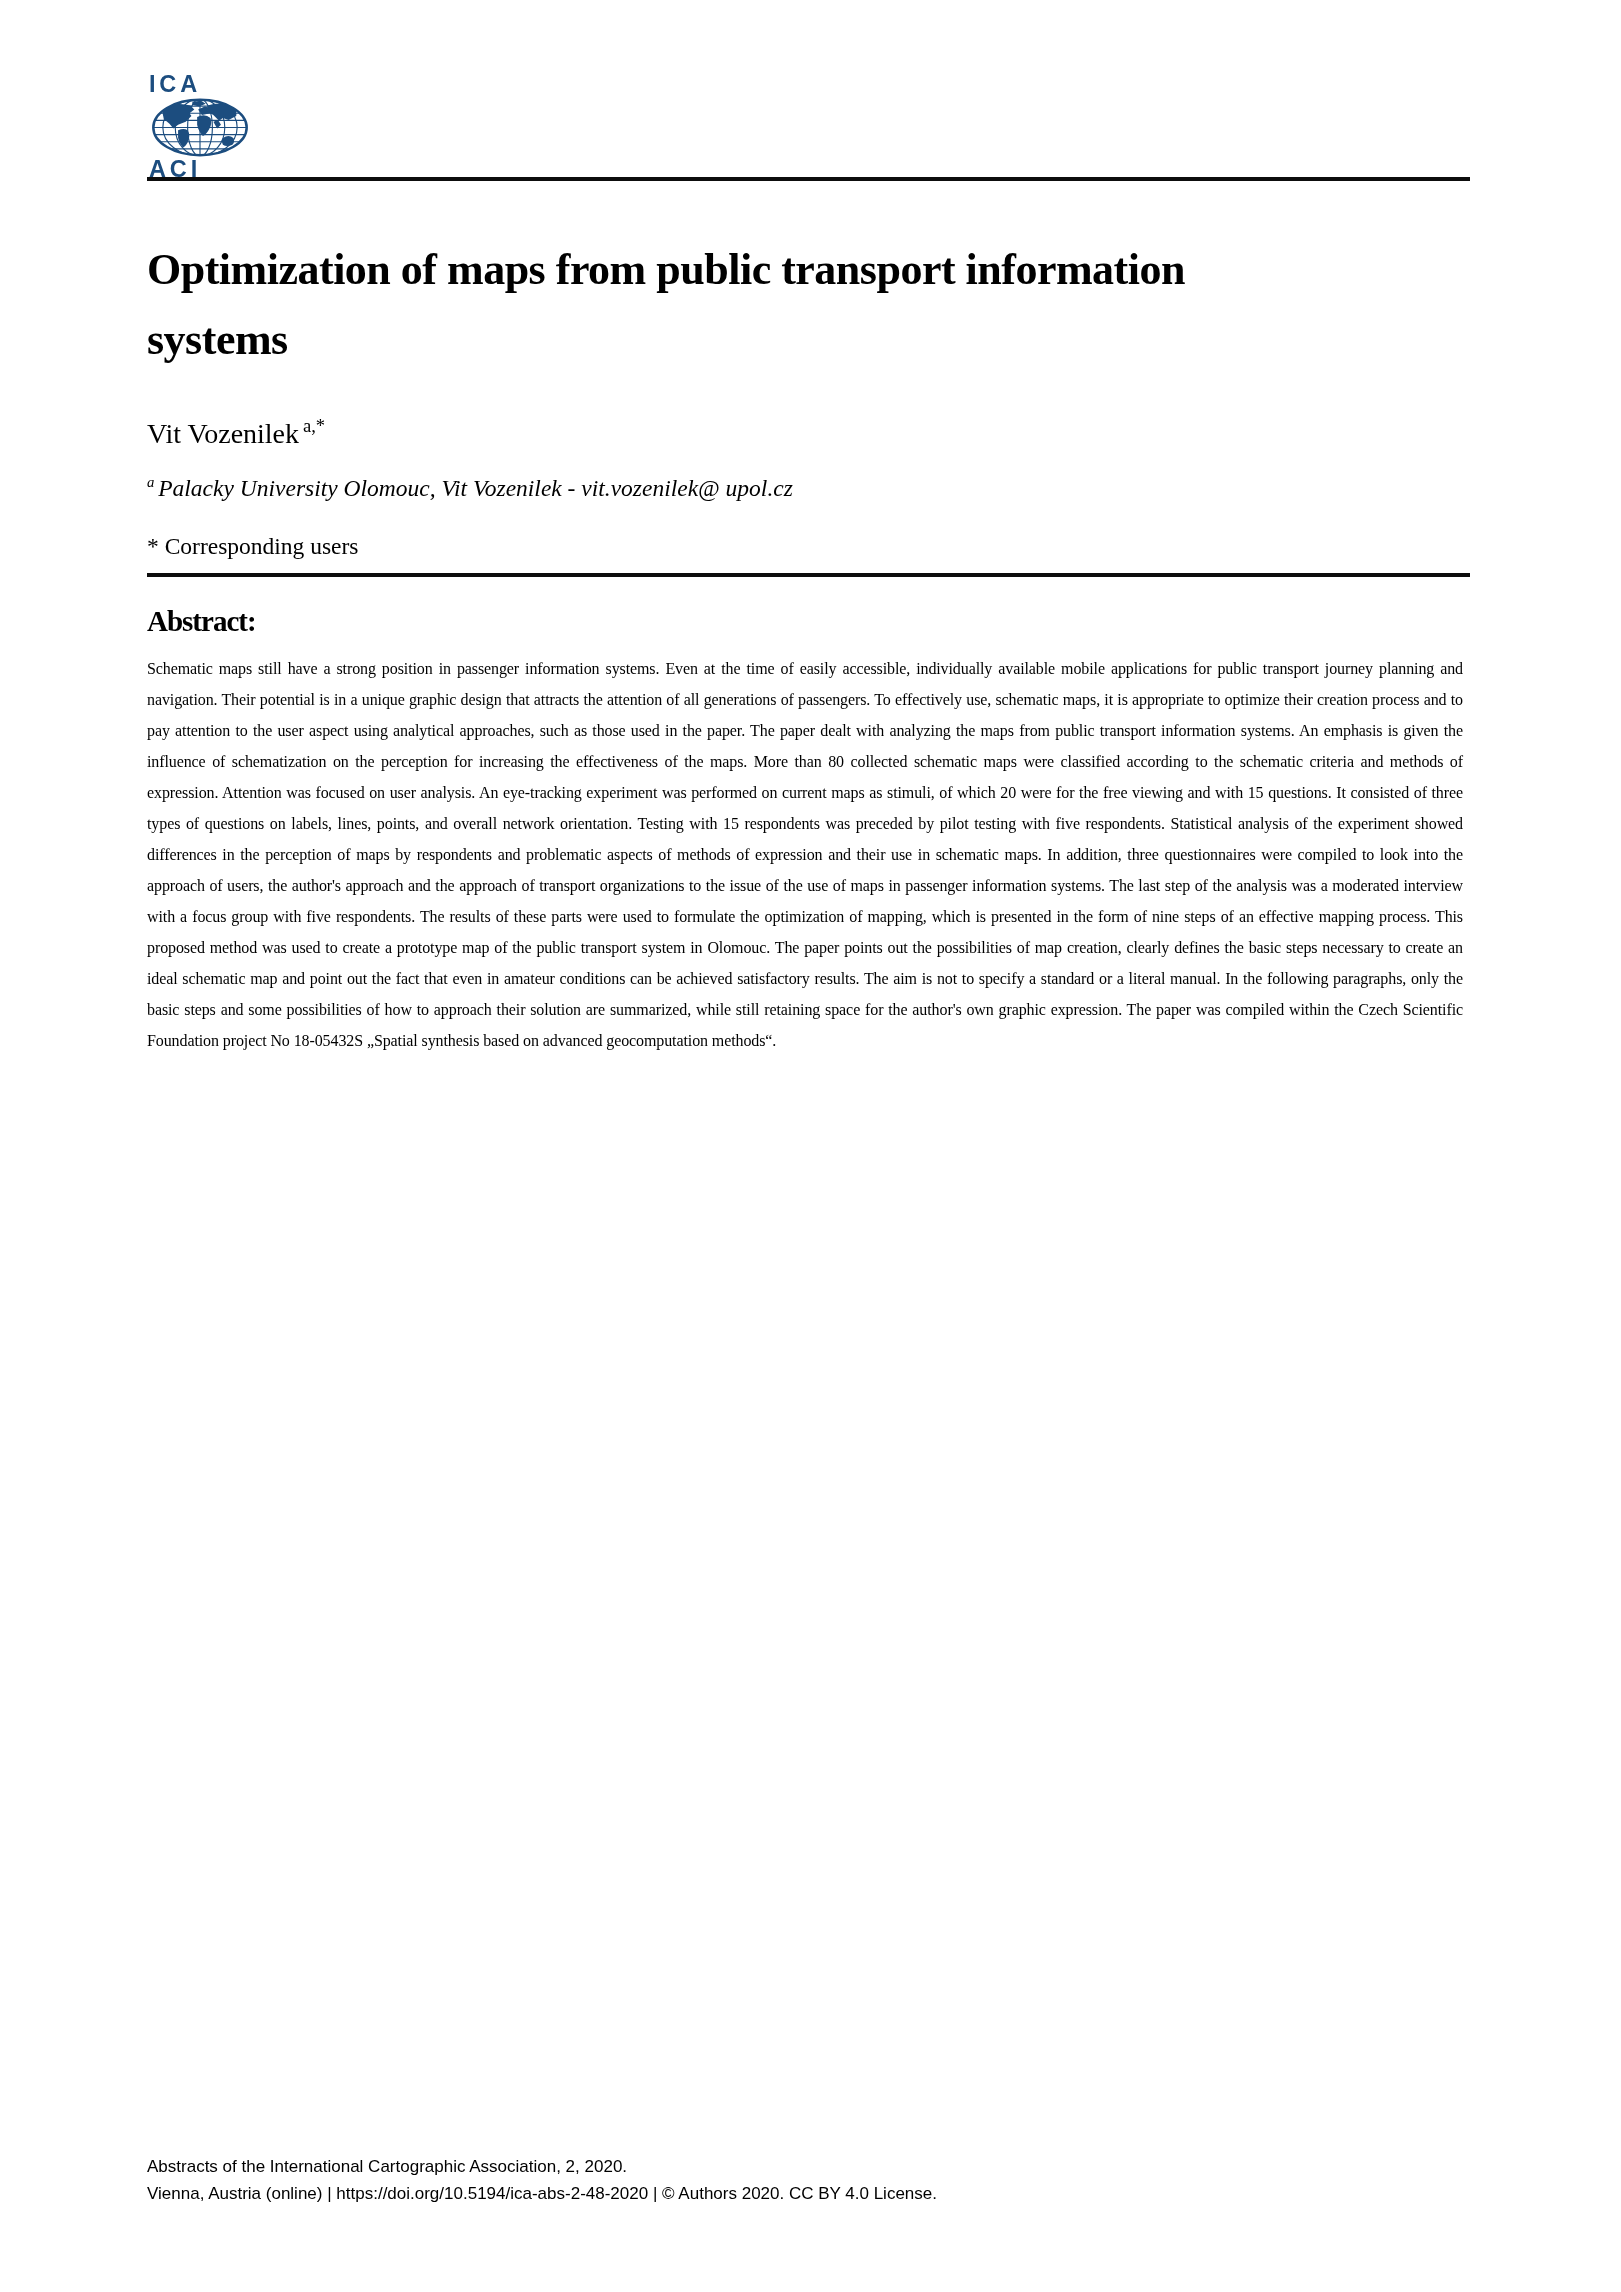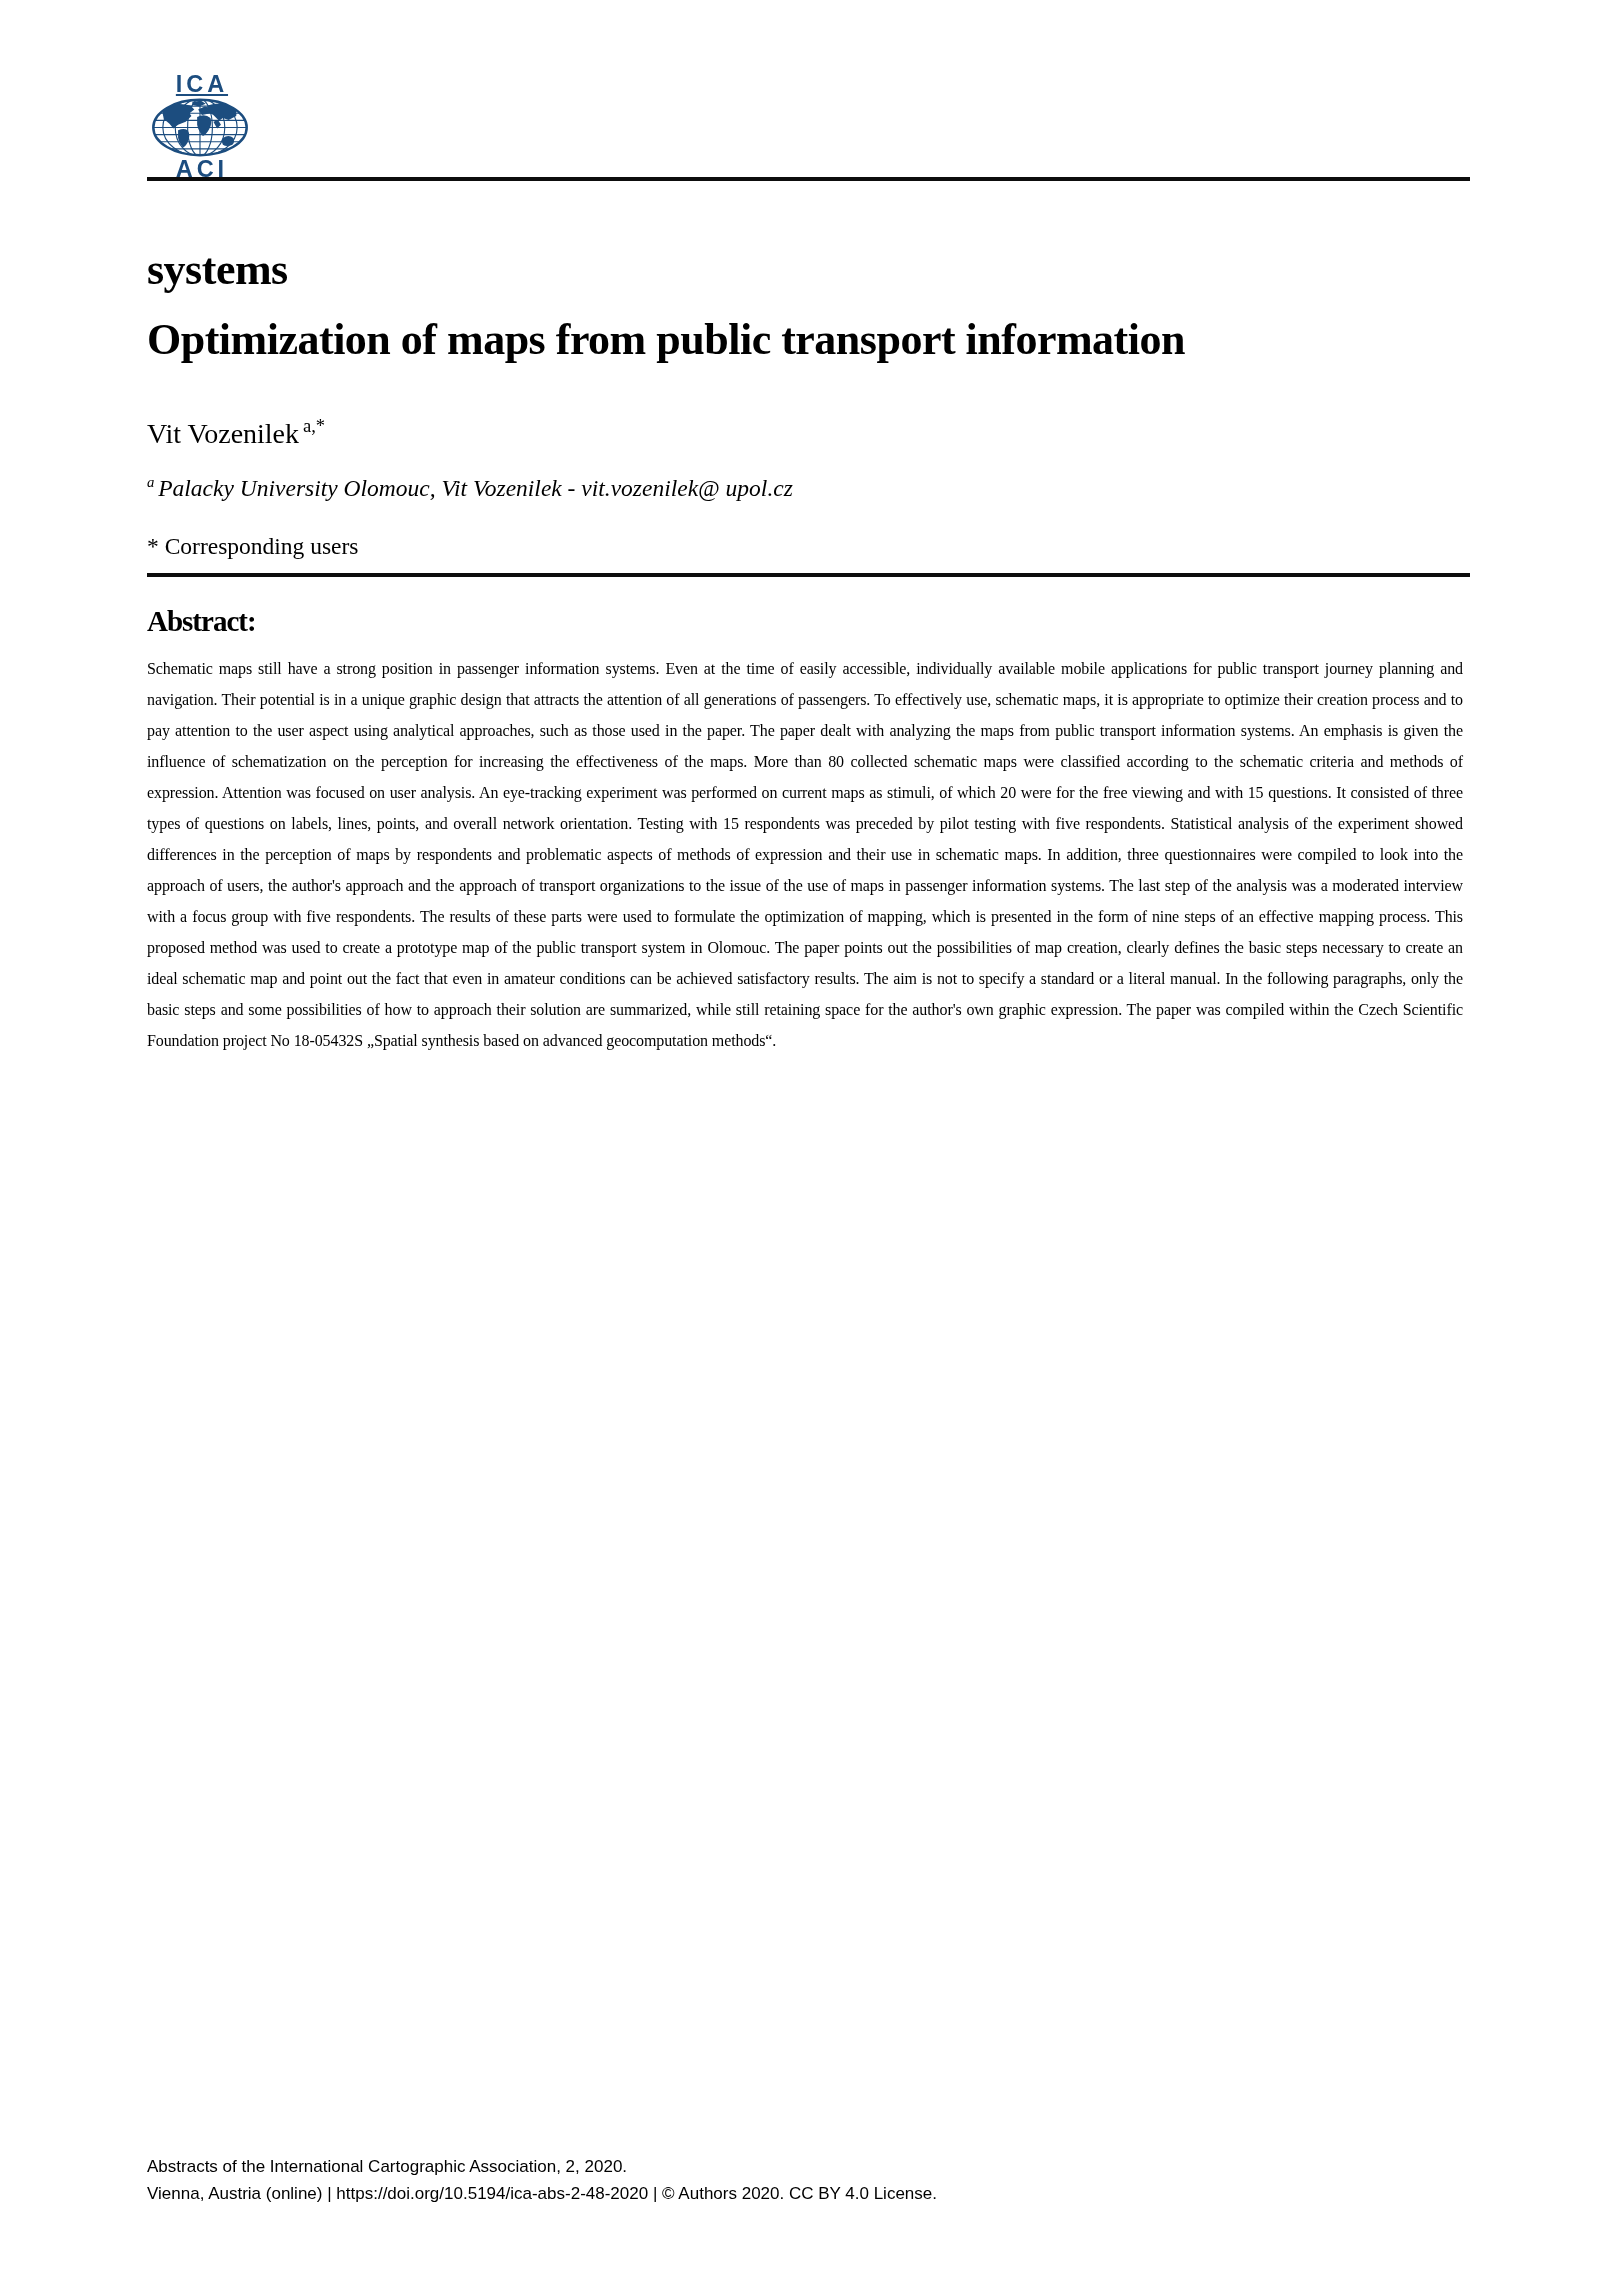--- a/index.html
+++ b/index.html
@@ -13,24 +13,23 @@
     font-family: "Liberation Serif", serif;
     color: #000000;
   }
 
   
   .logo-mark {
     position: absolute;
     left: 145px;
     top: 73px;
     width: 110px;
-    text-align: center;
+    text-align: left;
     color: #1c4d7f;
     font-family: "Liberation Sans", sans-serif;
-    text-decoration: underline;
   }
   .logo-acronym {
     font-weight: bold;
     font-size: 23.5px;
     line-height: 23.5px;
     letter-spacing: 3.9px;
     padding-left: 3.9px; 
   }
   .globe { display: block; margin: 0 auto; }
 
@@ -187,22 +186,22 @@
       </g>
       <ellipse cx="52" cy="32" rx="49" ry="29" fill="none" stroke="#1c4d7f" stroke-width="2.6"></ellipse>
     </svg>
     <div class="logo-acronym">ACI</div>
   </div>
 
 
   <div class="rule rule-1"></div>
 
   <h1 class="title">
+    <span class="t-line">Optimization of maps from public transport information</span>
     <span class="t-line">systems</span>
-    <span class="t-line">Optimization of maps from public transport information</span>
   </h1>
 
   <div class="authors">
     <span>Vit Vozenilek</span><span class="marker">a,*</span>
   </div>
 
   <div class="affiliation">
     <span class="marker">a</span><span>Palacky University Olomouc, Vit Vozenilek - vit.vozenilek@ upol.cz</span>
   </div>
 

